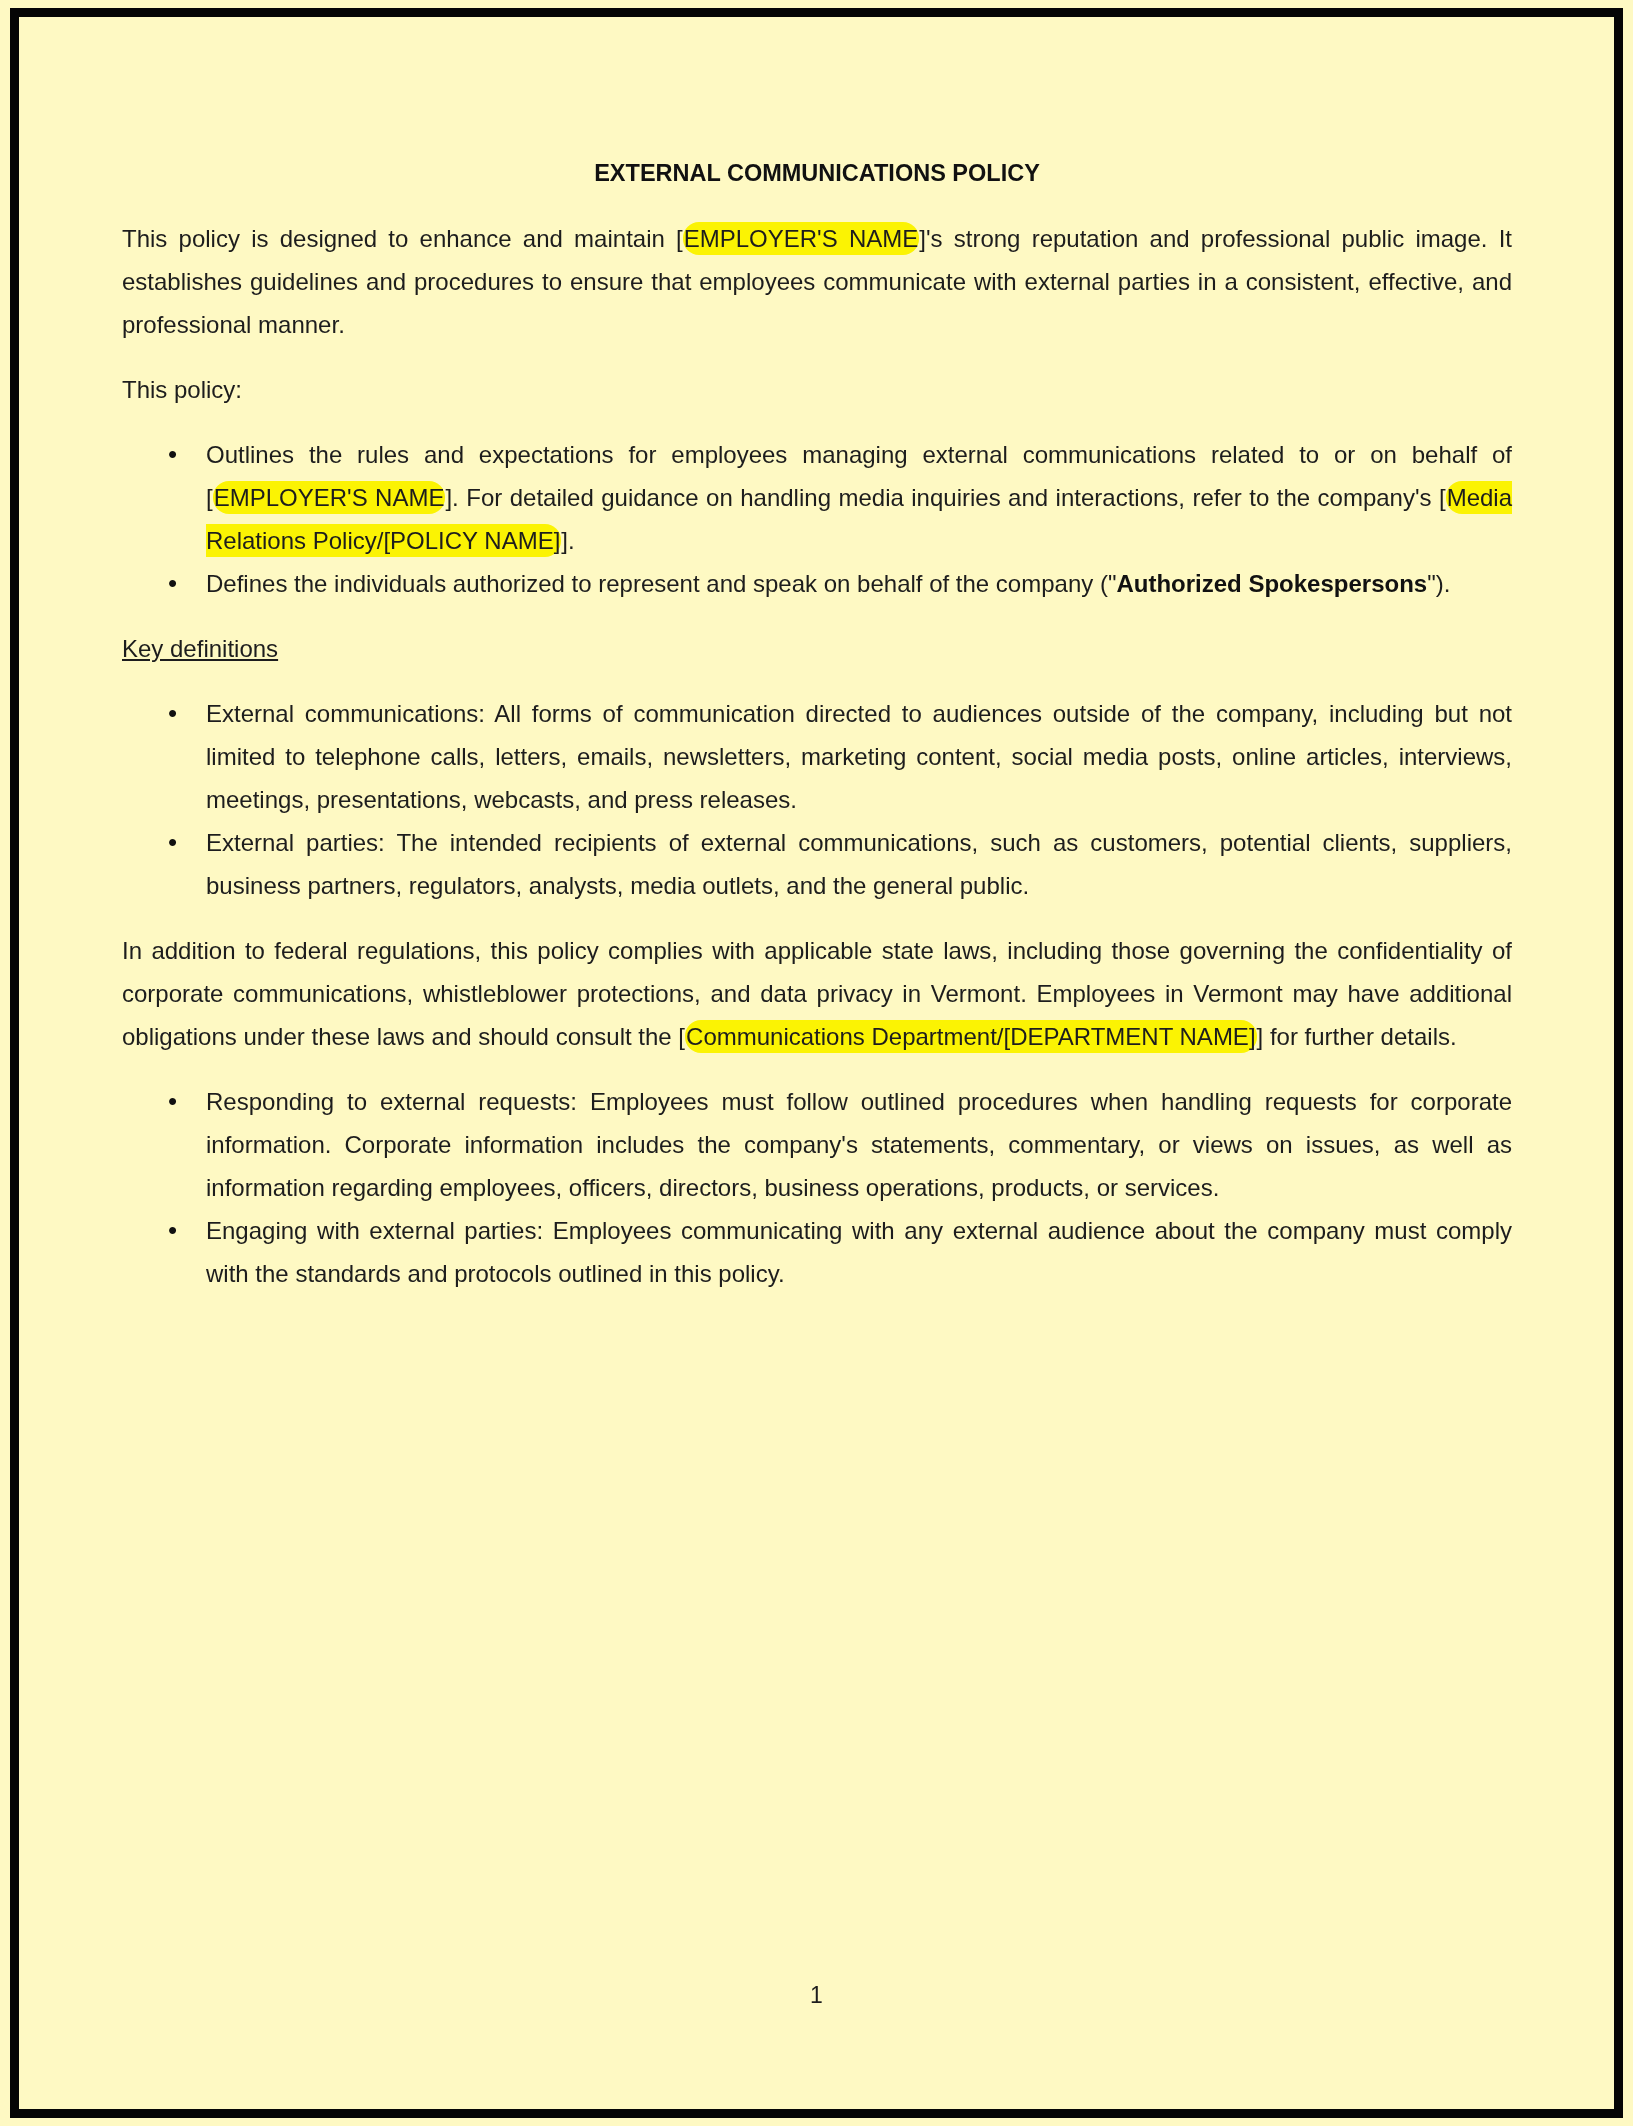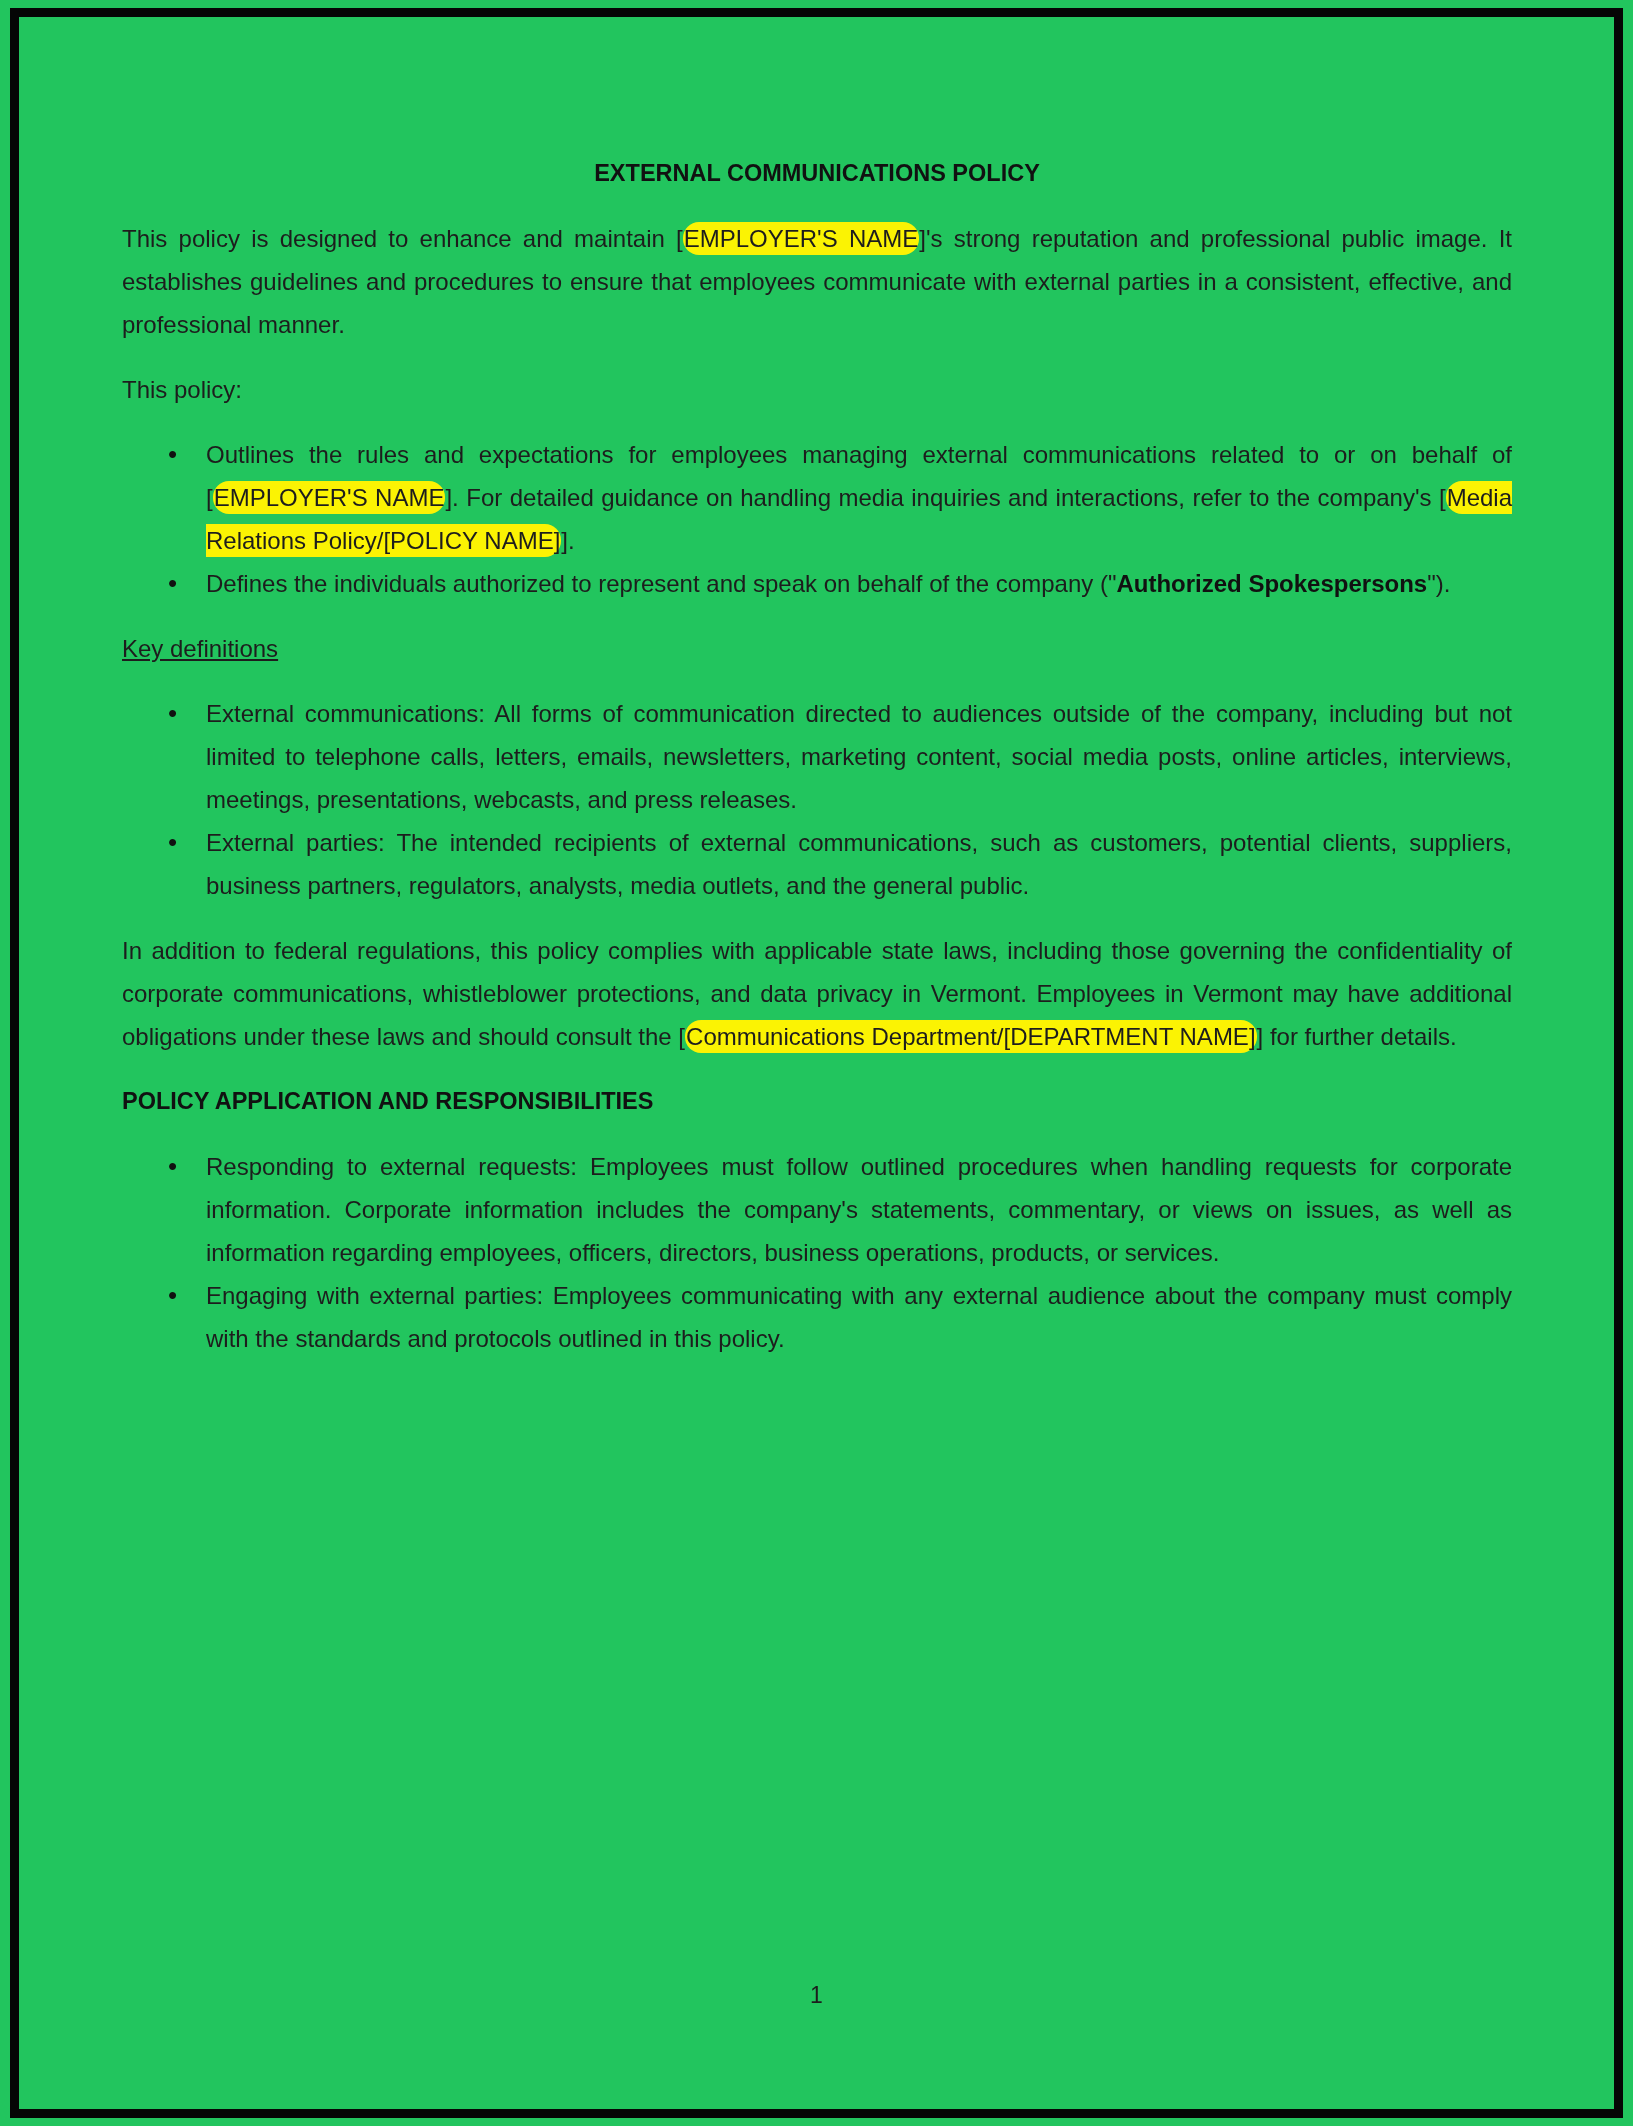--- a/index.html
+++ b/index.html
@@ -4,21 +4,21 @@
 <style>
   html, body {
     margin: 0;
     padding: 0;
     background: #ffffff;
   }
   .page {
     position: relative;
     width: 1633px;
     height: 2126px;
-    background: #22c55e;
+    background: #fef9c3;
     font-family: "Liberation Sans", "DejaVu Sans", sans-serif;
     color: #1d1d1d;
     box-sizing: border-box;
     overflow: hidden;
   }
   .frame {
     position: absolute;
     top: 8px; left: 10px; right: 10px; bottom: 8px;
     border: 9px solid #050505;
     pointer-events: none;
@@ -109,21 +109,20 @@
 
     <p class="ul-heading">Key definitions</p>
 
     <ul class="bullets">
       <li class="just">External communications: All forms of communication directed to audiences outside of the company, including but not limited to telephone calls, letters, emails, newsletters, marketing content, social media posts, online articles, interviews, meetings, presentations, webcasts, and press releases.</li>
       <li class="just">External parties: The intended recipients of external communications, such as customers, potential clients, suppliers, business partners, regulators, analysts, media outlets, and the general public.</li>
     </ul>
 
     <p class="just"><span>In addition to federal regulations, this policy complies with applicable state laws, including those governing the confidentiality of corporate communications, whistleblower protections, and data privacy in Vermont. Employees in Vermont may have additional obligations under these laws and should consult the [</span><span class="hl">Communications Department/[DEPARTMENT NAME]</span><span>] for further details.</span></p>
 
-    <h2 class="sec-heading">POLICY APPLICATION AND RESPONSIBILITIES</h2>
 
 
     <ul class="bullets">
       <li class="just">Responding to external requests: Employees must follow outlined procedures when handling requests for corporate information. Corporate information includes the company's statements, commentary, or views on issues, as well as information regarding employees, officers, directors, business operations, products, or services.</li>
       <li class="just">Engaging with external parties: Employees communicating with any external audience about the company must comply with the standards and protocols outlined in this policy.</li>
     </ul>
 
   </div>
 
   <div class="pageno">1</div>

